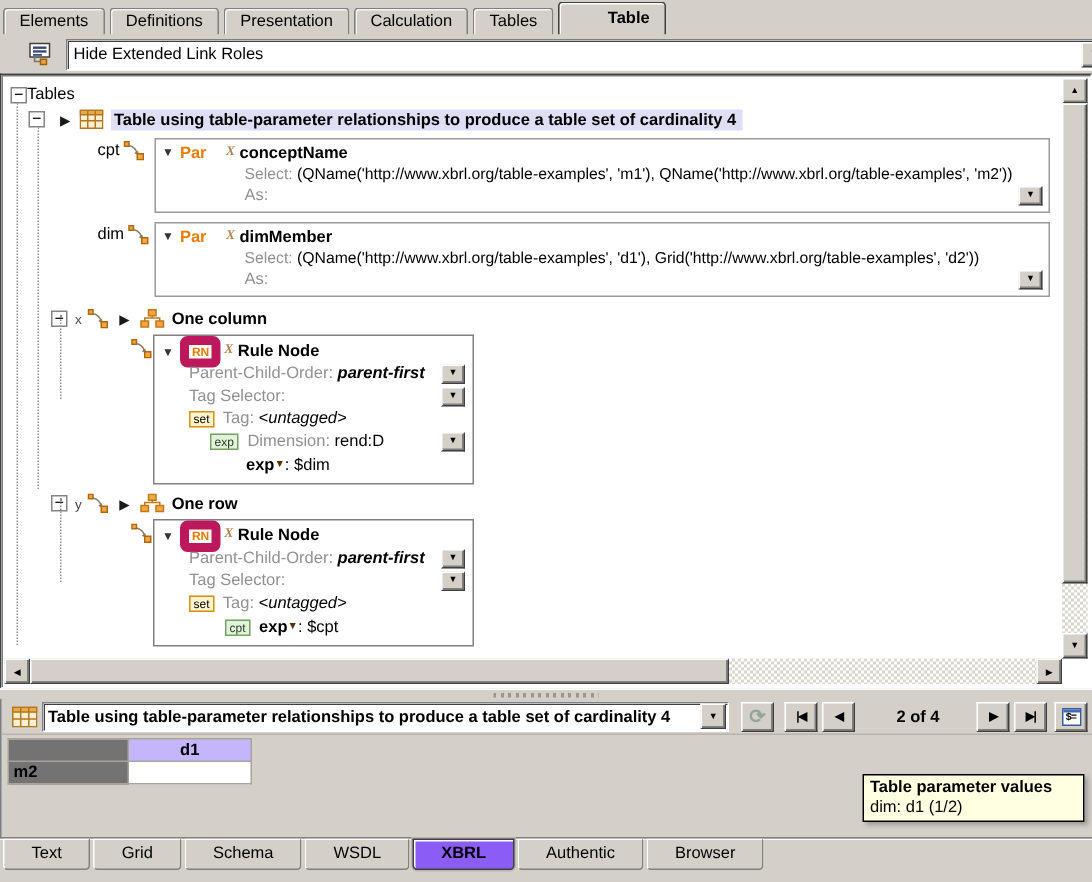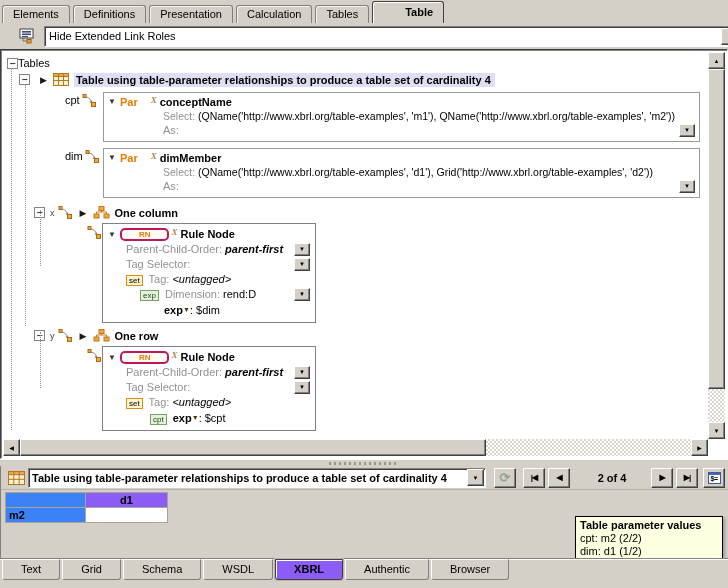--- a/index.html
+++ b/index.html
@@ -56,22 +56,22 @@
   .asline{position:relative;height:16px;line-height:15px;padding-left:57px;}
   .mini-dd{position:absolute;right:2px;top:1px;width:16px;height:13px;background:#d4d0c8;
            border:1px solid;border-color:#fff #404040 #404040 #fff;box-shadow:inset -1px -1px 0 #808080;
            font-size:6px;color:#000;display:flex;align-items:center;justify-content:center;}
 
   
   .rnblock{display:flex;margin-left:84px;margin-top:2px;}
   .rngutter{width:15px;flex:0 0 auto;padding-top:3px;}
   .rnbox{width:214px;border:1px solid #808080;background:#fff;padding:2px 3px 4px;position:relative;}
   .rn-head{height:16px;display:flex;align-items:center;font-weight:bold;}
-  .rn-badge{border:2px solid #be185d;color:#e57d00;background:#fffaf2;border-radius:5px;
-            font-size:8px;font-weight:bold;padding:0 17px;line-height:9px;margin-right:2px;}
+  .rn-badge{border:6px solid #be185d;color:#e57d00;background:#fffaf2;border-radius:5px;
+            font-size:8px;font-weight:bold;padding:0 2px;line-height:9px;margin-right:2px;}
   .rnrow{position:relative;height:15px;line-height:15px;padding-left:20px;white-space:nowrap;}
   .ival{font-style:italic;}
   .badge-set{border:1px solid #d49010;background:#fdf3cd;color:#000;font-size:8px;padding:0 2px;line-height:10px;margin-right:3px;}
   .badge-green{border:1px solid #74a464;background:#e4f2dc;color:#1e3c1e;font-size:8px;padding:0 2px;line-height:10px;margin-right:3px;}
   .exprow{height:16px;line-height:16px;}
   .exp-kw{font-weight:bold;}
   .exp-tri{font-size:7px;color:#5a3000;vertical-align:2px;}
 
   
   .vscroll{position:absolute;top:2px;right:2px;width:17px;bottom:19px;background:#f2f1ec;}
@@ -101,22 +101,22 @@
   .nav-btn.disabled{color:#8f9f8f;}
   .refresh-glyph{font-size:13px;font-weight:bold;color:#93a593;letter-spacing:0;}
   .pager{width:78px;text-align:center;font-weight:bold;flex:0 0 auto;}
   .pv-icon{width:13px;height:12px;background:#fff;border:1px solid #3c5aa0;position:relative;
            font-size:7px;font-weight:bold;line-height:11px;text-align:center;letter-spacing:-0.5px;}
   .pv-icon::before{content:"";position:absolute;left:0;top:0;width:100%;height:2px;background:#4668b0;}
 
   .pgrid-area{position:relative;height:68px;}
   table.pgrid{border-collapse:collapse;position:absolute;left:4px;top:2px;}
   table.pgrid td{border:1px solid #a8a49c;height:15px;padding:0 3px;font-weight:bold;}
-  td.hdrcell{background:#3b82f6;width:80px;}
-  td.colhdr{background:#8b5cf6;width:82px;text-align:center;}
+  td.hdrcell{background:#737373;width:80px;}
+  td.colhdr{background:#c4b5fd;width:82px;text-align:center;}
   td.datacell{background:#fff;}
 
   .tooltip{position:absolute;right:5px;top:26px;width:148px;background:#ffffe1;border:1px solid #000;
            padding:1px 4px 2px;box-shadow:2px 2px 3px rgba(0,0,0,0.25);}
   .tooltip .tt-title{font-weight:bold;line-height:14px;}
   .tooltip .tt-line{line-height:13px;}
 
   
   .viewbar{position:absolute;top:558px;left:0;width:728px;height:30px;background:#d4d0c8;
            border-top:1px solid #808080;box-shadow:inset 0 1px 0 #fff;display:flex;align-items:center;padding:4px 2px 12px;}
@@ -428,21 +428,20 @@
         </tr>
         <tr>
           <td class="hdrcell">m2</td>
           <td class="datacell"></td>
         </tr>
       </tbody>
         </table>
 
       <div class="tooltip">
         <div class="tt-title">Table parameter values</div>
-        <div class="tt-line">cpt: m2 (2/2)</div>
         <div class="tt-line">dim: d1 (1/2)</div>
       </div>
     </div>
   </div>
 
   <div class="viewbar">
     <div class="vtab">Text</div>
     <div class="vtab">Grid</div>
     <div class="vtab">Schema</div>
     <div class="vtab">WSDL</div>

